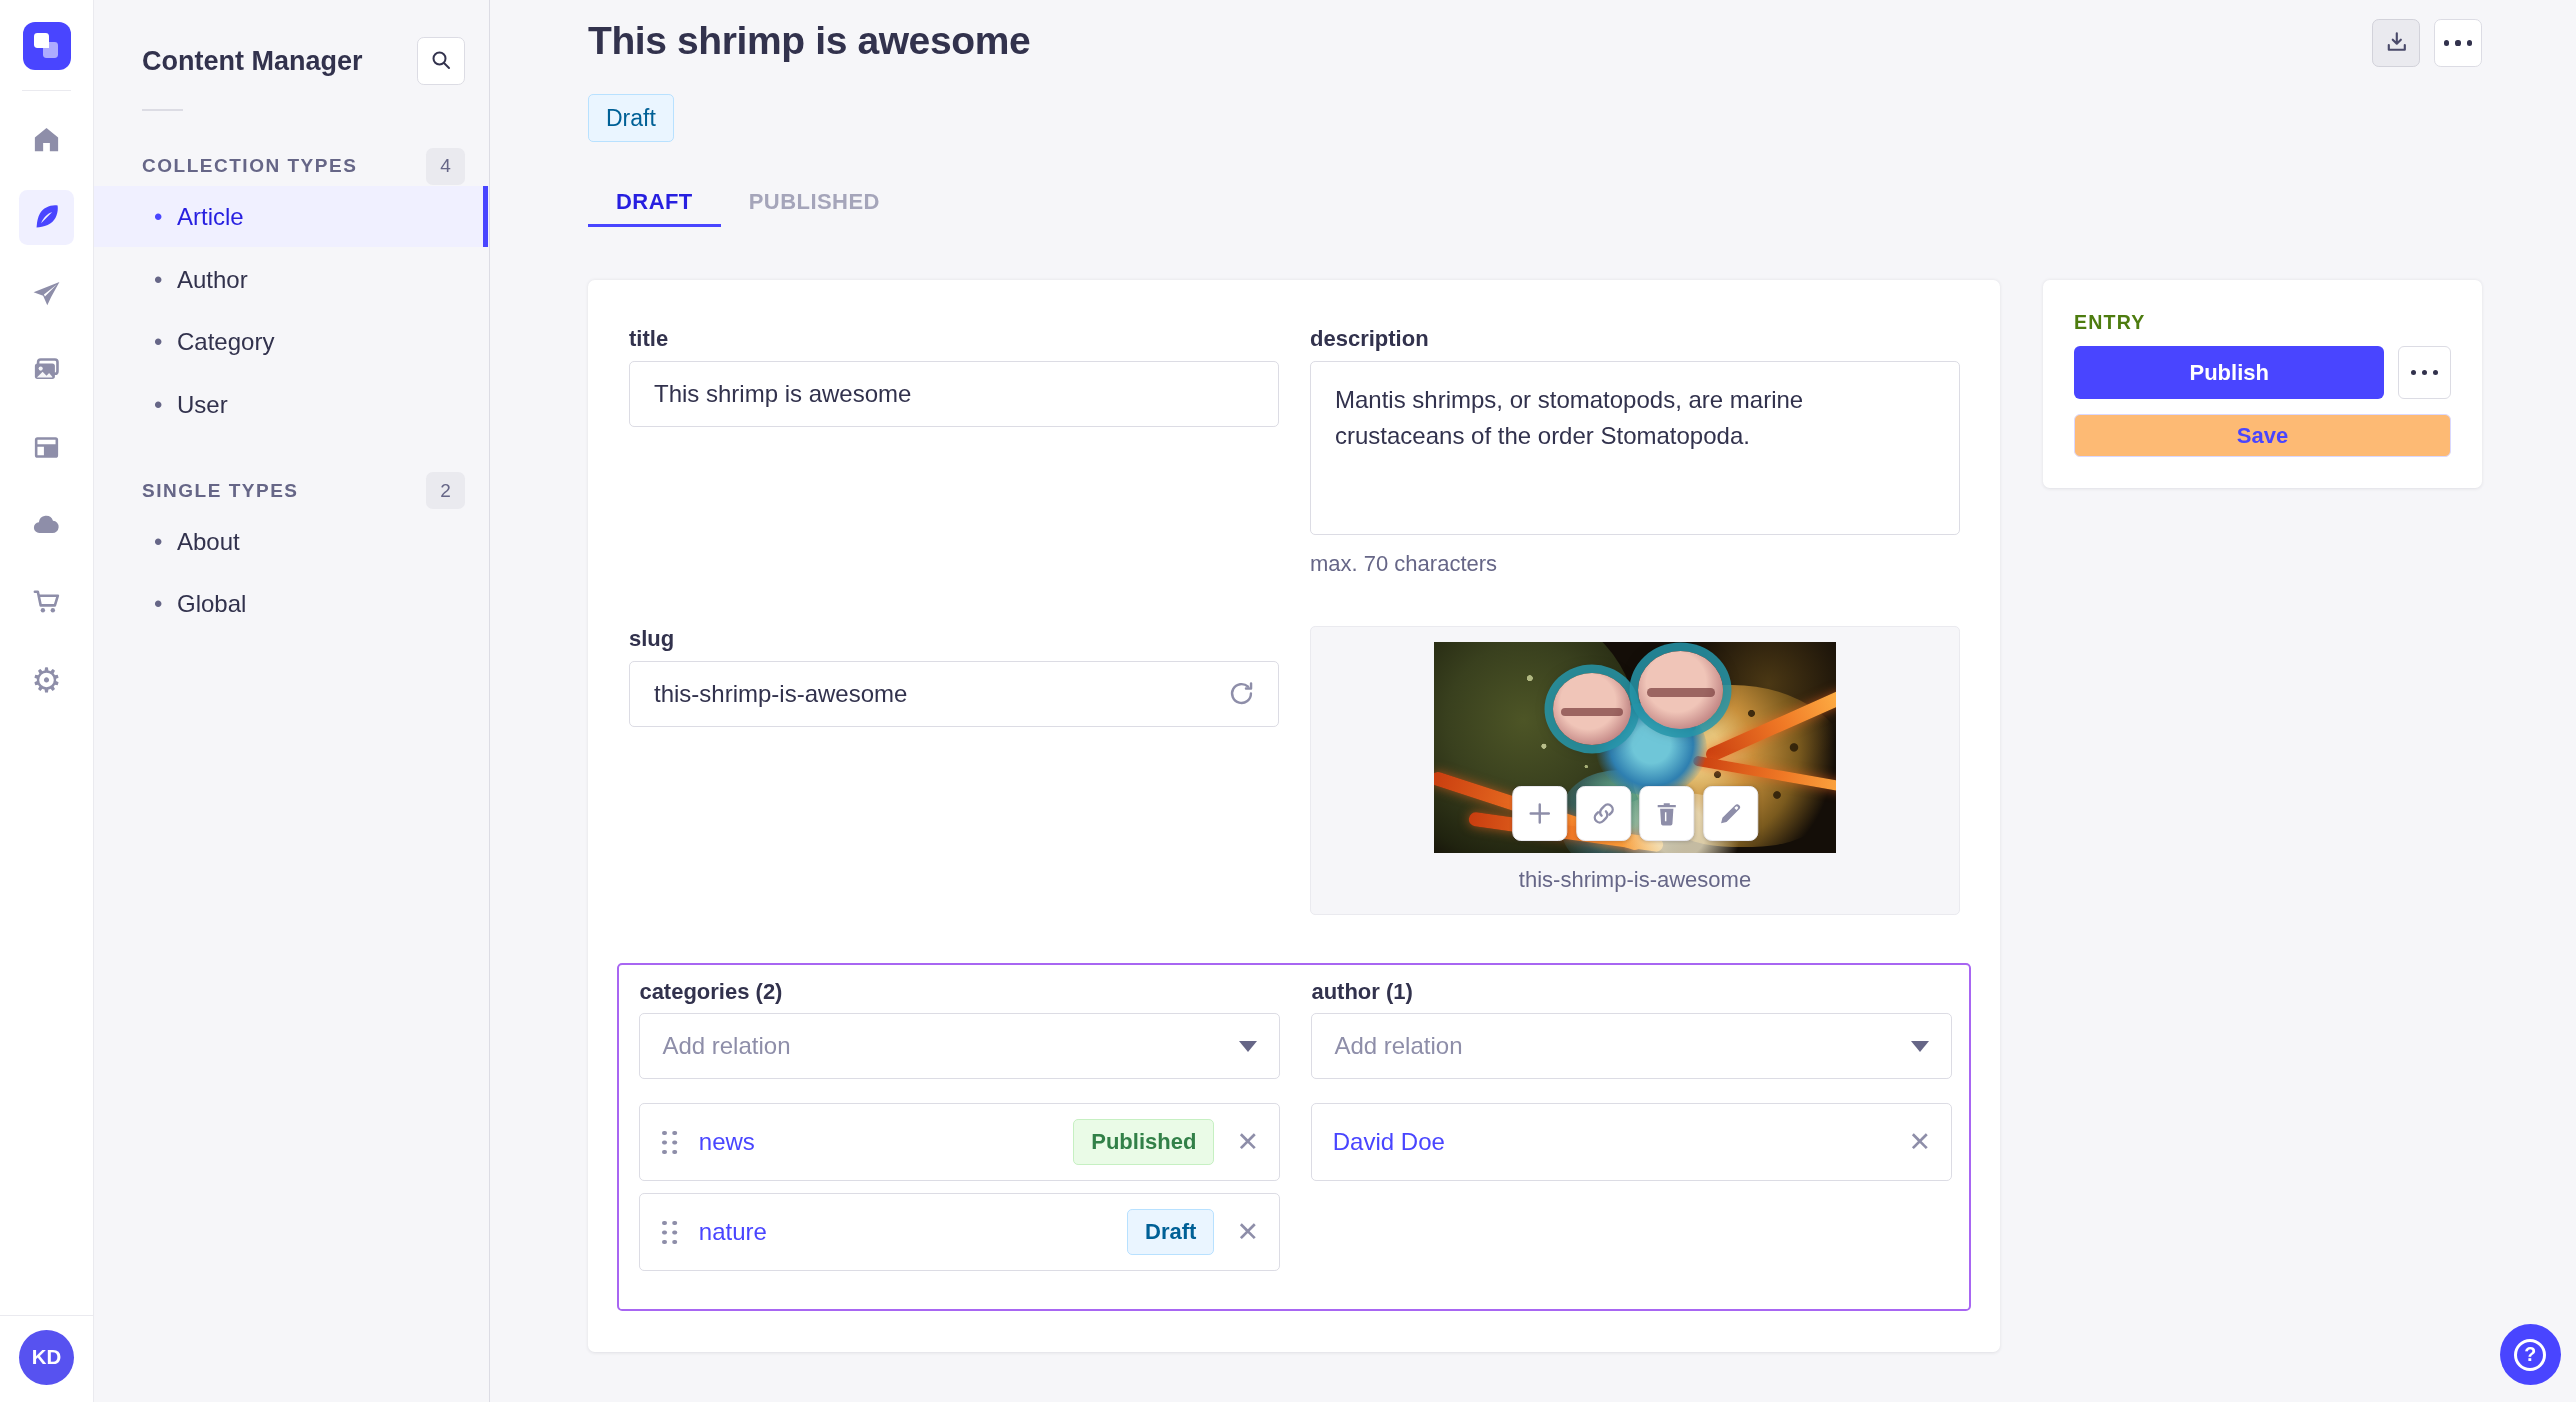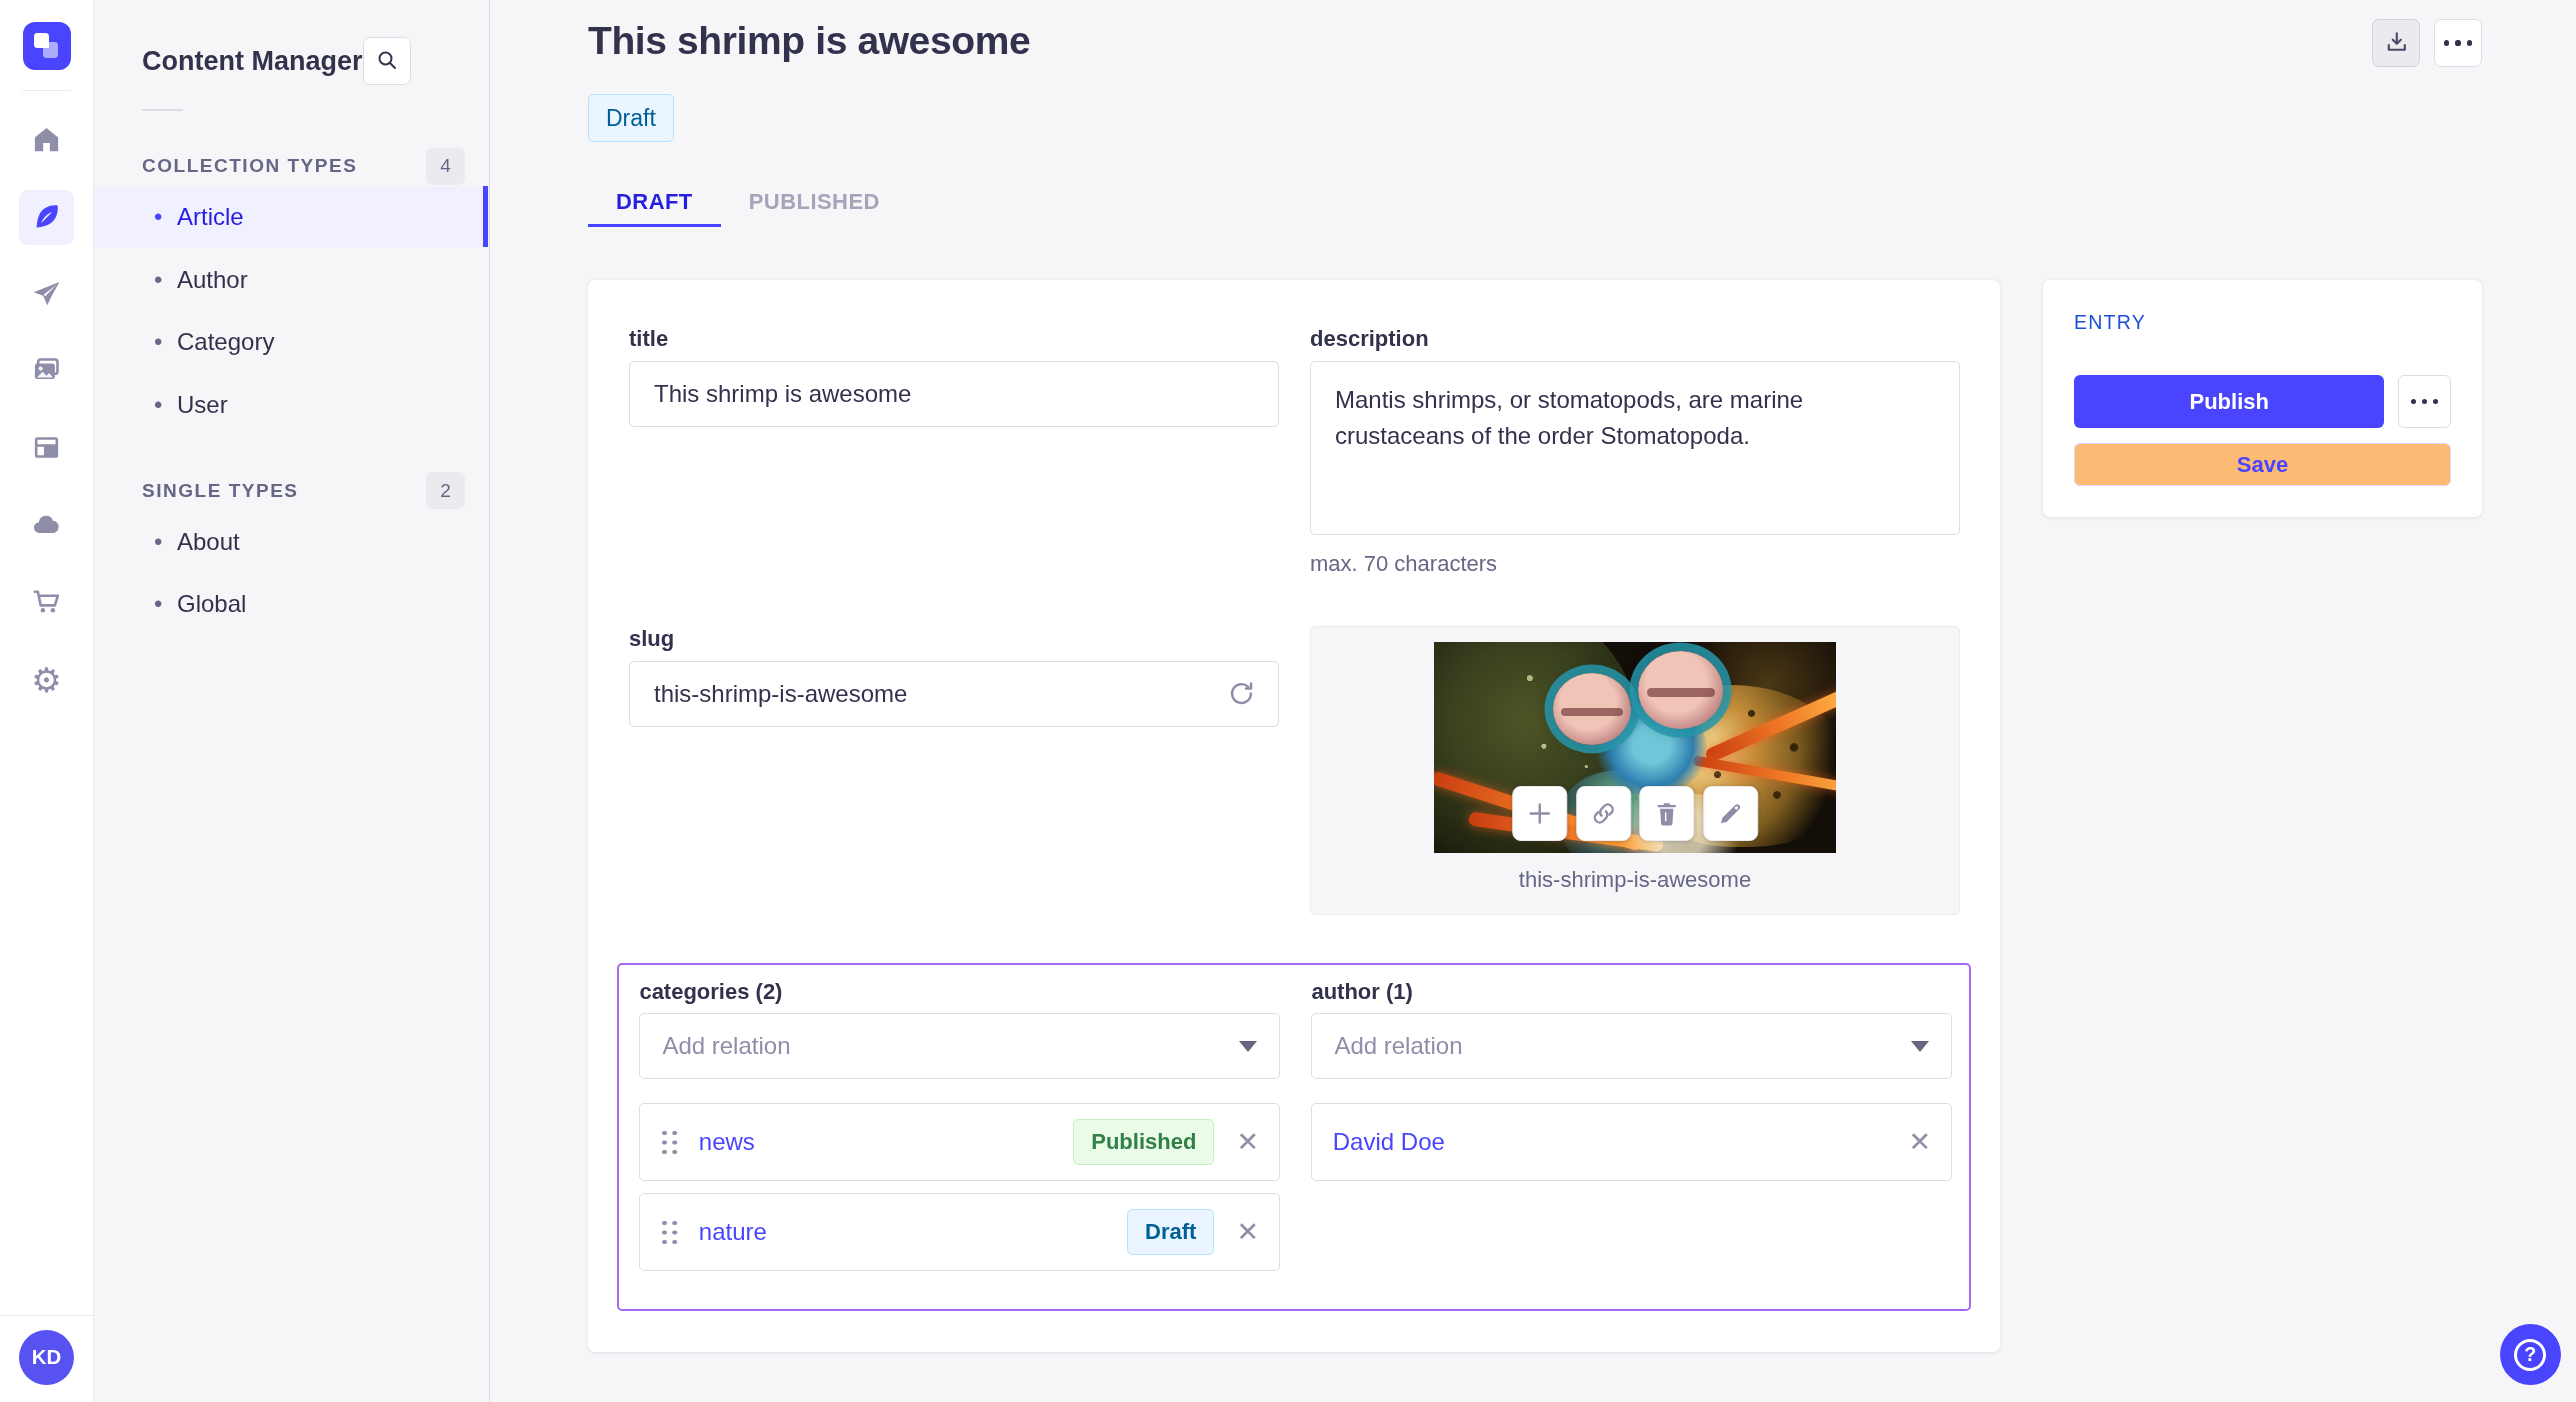--- a/index.html
+++ b/index.html
@@ -22,21 +22,21 @@
   .rail-btn .glyph { font-size:34px; color:#8e8ea9; line-height:1; }
   .rail-btn.active { background:#f0f0ff; }
   .rail-foot { margin-top:auto; width:100%; border-top:0.9px solid #eaeaef; padding:13.6px 0 17px;
     display:flex; justify-content:center; }
   .avatar { width:55px; height:55px; border-radius:50%; background:#5752f0; color:#fff;
     display:flex; align-items:center; justify-content:center; font-size:20.4px; font-weight:bold; }
 
   
   .subnav { position:fixed; left:94px; top:0; bottom:0; width:396px; background:#f6f6f9;
     border-right:0.9px solid #dcdce4; z-index:9; }
-  .subnav-head { display:flex; align-items:center; justify-content:flex-start; padding:37px 24px 0 48px; }
+  .subnav-head { display:flex; align-items:center; justify-content:space-between; padding:37px 24px 0 48px; }
   .subnav-title { font-size:27px; font-weight:bold; color:#32324d; }
   .icon-btn { width:48px; height:48px; border-radius:6.8px; background:#fff; border:0.9px solid #dcdce4;
     display:flex; align-items:center; justify-content:center; }
   .subnav-rule { width:41px; height:1.7px; background:#dcdce4; margin:24px 0 0 48px; }
   .subnav-section { margin-top:37px; }
   .section-head { display:flex; align-items:center; justify-content:space-between; padding:0 24px 0 48px; height:37px; }
   .section-label { font-size:19px; font-weight:bold; letter-spacing:.08em; color:#666687; }
   .section-badge { min-width:39px; height:37px; padding:0 10.2px; background:#eaeaef; border-radius:6.8px;
     color:#666687; font-size:19px; display:flex; align-items:center; justify-content:center; }
   .subnav-item { height:61px; display:flex; align-items:center; padding-left:83px; position:relative;
@@ -137,21 +137,21 @@
   .drag-handle { width:19px; height:25.6px; position:relative; margin-right:19px; }
   .drag-handle::before { content:""; position:absolute; left:1.7px; top:1.7px; width:4.3px; height:4.3px; border-radius:50%;
     background:#8e8ea9; box-shadow:10.2px 0 0 #8e8ea9, 0 9.4px 0 #8e8ea9, 10.2px 9.4px 0 #8e8ea9, 0 19px 0 #8e8ea9, 10.2px 19px 0 #8e8ea9; }
   .rel-name { font-size:24px; color:#4945ff; }
   .rel-right { margin-left:auto; display:flex; align-items:center; gap:22px; }
   .rel-item .badge { margin-top:0; height:46px; font-size:22px; font-weight:bold; }
   .close-x { font-size:27px; color:#8e8ea9; line-height:1; }
 
   .entry-panel { width:452px; background:#fff; border-radius:6.8px; box-shadow:0 0.9px 3.4px rgba(33,33,52,.1);
     padding:31px; }
-  .entry-title { font-size:19.6px; font-weight:normal; letter-spacing:.06em; color:#1d4ed8; margin-bottom:41px; }
+  .entry-title { font-size:19.6px; font-weight:bold; letter-spacing:.06em; color:#4d7c0f; margin-bottom:12px; }
   .entry-row { display:flex; gap:13.6px; }
   .btn { border-radius:6px; font-size:22px; font-weight:bold; font-family:inherit;
     display:flex; align-items:center; justify-content:center; border:0.9px solid transparent; }
   .btn-publish { flex:1; height:53px; background:#4945ff; color:#fff; }
   .btn-more { width:53px; height:53px; background:#fff; border-color:#dcdce4; }
   .btn-save { width:100%; height:43px; margin-top:15.3px; background:#fdba74; border-color:#d9d8ff; color:#4945ff; }
 
   .help-fab { position:fixed; right:15.3px; bottom:17px; width:61px; height:61px; border-radius:50%;
     background:#4945ff; display:flex; align-items:center; justify-content:center; z-index:20; }
   .help-ring { width:32px; height:32px; border-radius:50%; border:3.4px solid #fff; color:#fff;

